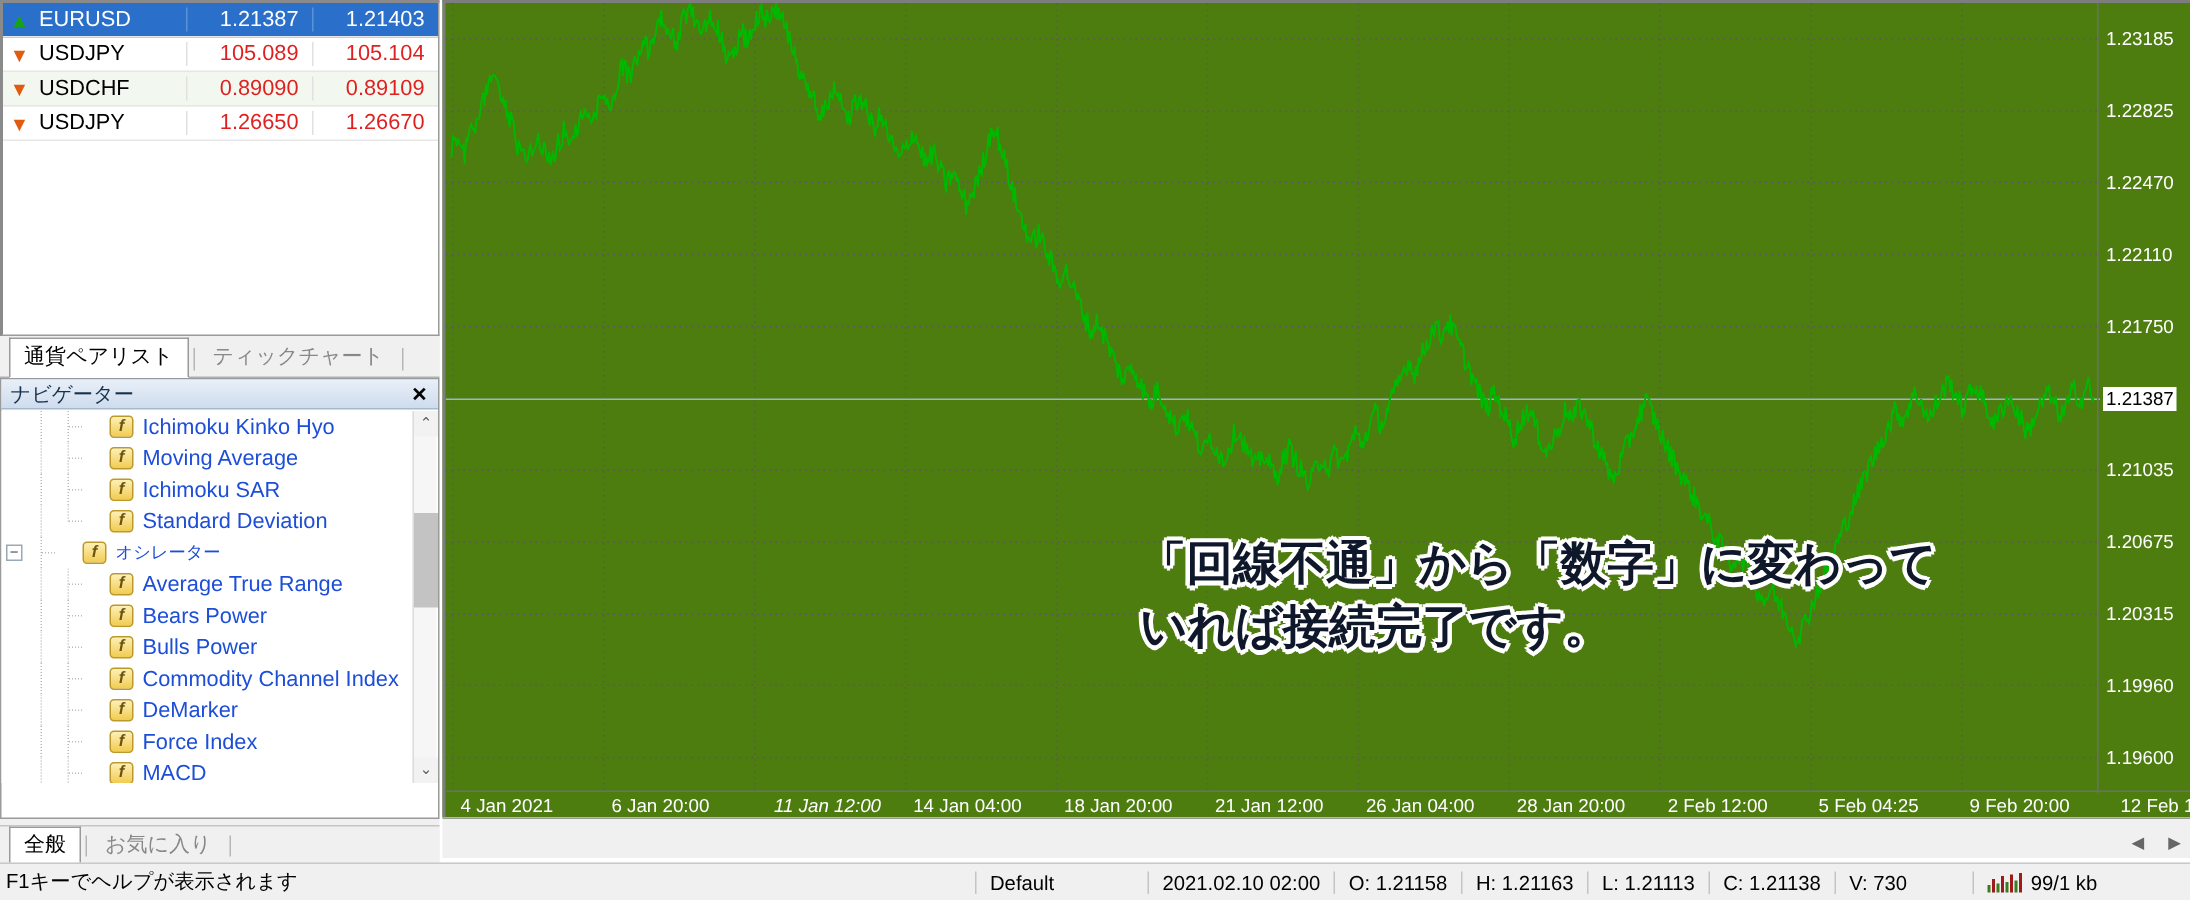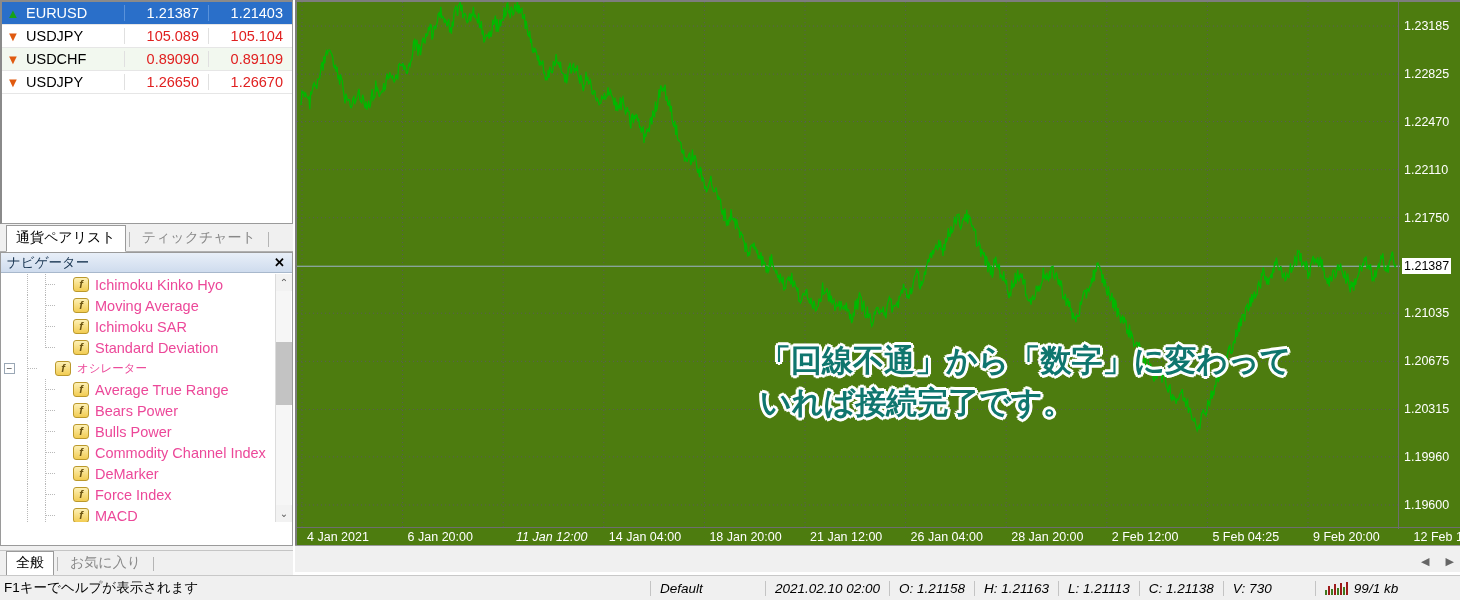--- a/index.html
+++ b/index.html
@@ -113,21 +113,21 @@
     font-size: 10px; line-height: 9px; text-align: center; color: #444;
   }
   .fx-icon {
     flex: 0 0 16px; width: 16px; height: 15px;
     background: linear-gradient(to bottom, #fdf0b5, #f2cc52);
     border: 1px solid #bb992c; border-radius: 3px;
     font-size: 11px; font-style: italic; font-weight: bold;
     color: #6b5312; text-align: center; line-height: 13px;
     margin-right: 6px;
   }
-  .tree-label { font-size: 14.5px; color: #ec4899; }
+  .tree-label { font-size: 14.5px; color: #1d4ed8; }
   .tree-label.jp { font-size: 11.5px; }
   #nav-scrollbar {
     position: absolute; right: 1px; top: 21px;
     width: 16px; height: 248px;
     background: #f6f6f6; border-left: 1px solid #dcdcdc;
   }
   .sb-arrow {
     width: 16px; height: 17px; text-align: center;
     font-size: 10px; line-height: 17px; color: #5a5a5a;
     background: #f2f2f2;
@@ -187,25 +187,25 @@
     border-top: 1px solid #6e6e6e;
   }
   .time-tick {
     position: absolute; top: 2px;
     font-size: 12.5px; color: #ffffff;
     white-space: nowrap;
   }
 
   
   #annotation {
-    position: absolute; left: 760px; top: 340px;
+    position: absolute; left: 760px; top: 355px;
     width: 700px;
     font-size: 31px; line-height: 1.36;
     font-weight: bold;
-    color: #0f766e;
+    color: #0f172a;
     text-shadow:
       2px 0 #fff, -2px 0 #fff, 0 2px #fff, 0 -2px #fff,
       2px 2px #fff, -2px 2px #fff, 2px -2px #fff, -2px -2px #fff,
       3px 0 #fff, -3px 0 #fff, 0 3px #fff, 0 -3px #fff;
     pointer-events: none;
   }
 
   
   #chart-tabs {
     position: absolute; left: 295px; top: 545px;
@@ -234,21 +234,21 @@
     width: 1460px; height: 25px;
     background: #f0f0f0;
     border-top: 1px solid #c8c8c8;
     display: flex; align-items: center;
     font-size: 13.5px; color: #000;
   }
   #status-help { padding-left: 4px; flex: 0 0 650px; }
   .status-cell {
     border-left: 1px solid #c4c4c4;
     height: 15px; display: flex; align-items: center;
-    padding: 0 9px; white-space: nowrap; font-style: italic;
+    padding: 0 9px; white-space: nowrap;
   }
   #traffic-bars { display: flex; align-items: flex-end; gap: 1px; height: 14px; margin-right: 6px; }
   #traffic-bars i { display: block; width: 2px; }
 </style>
 </head>
 <body>
 
 <div id="app">
 
   <div id="left-col">

